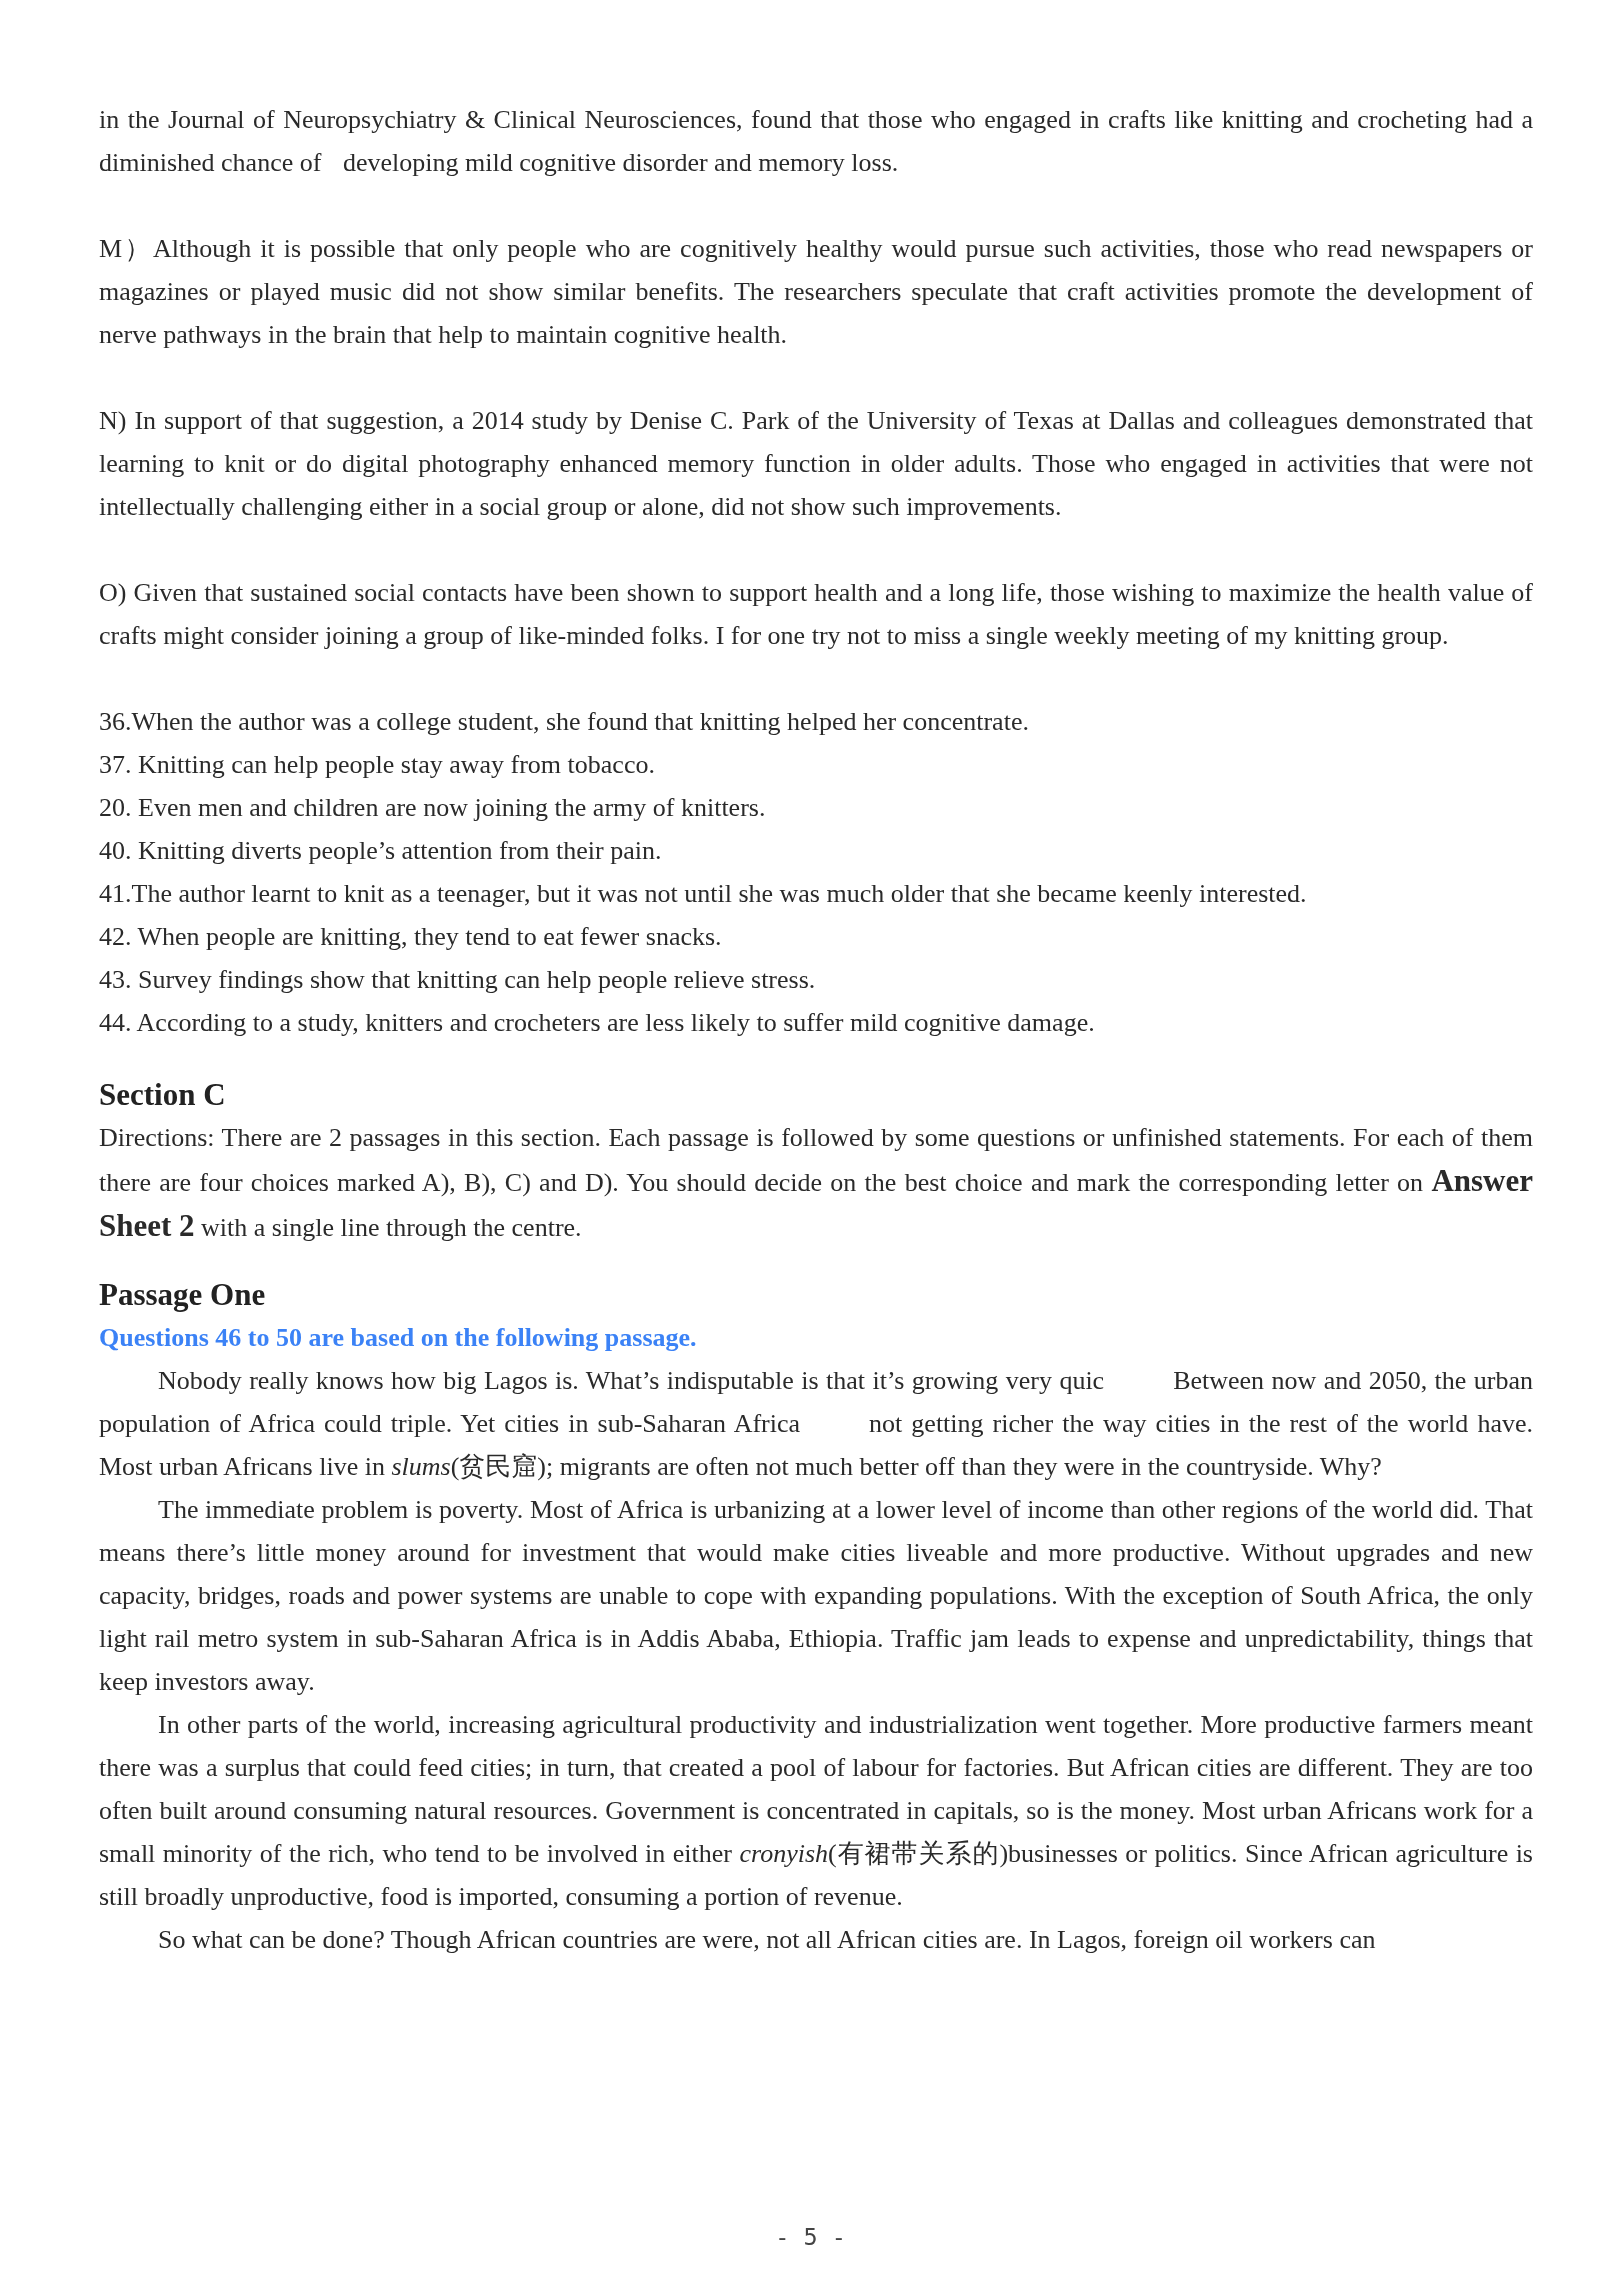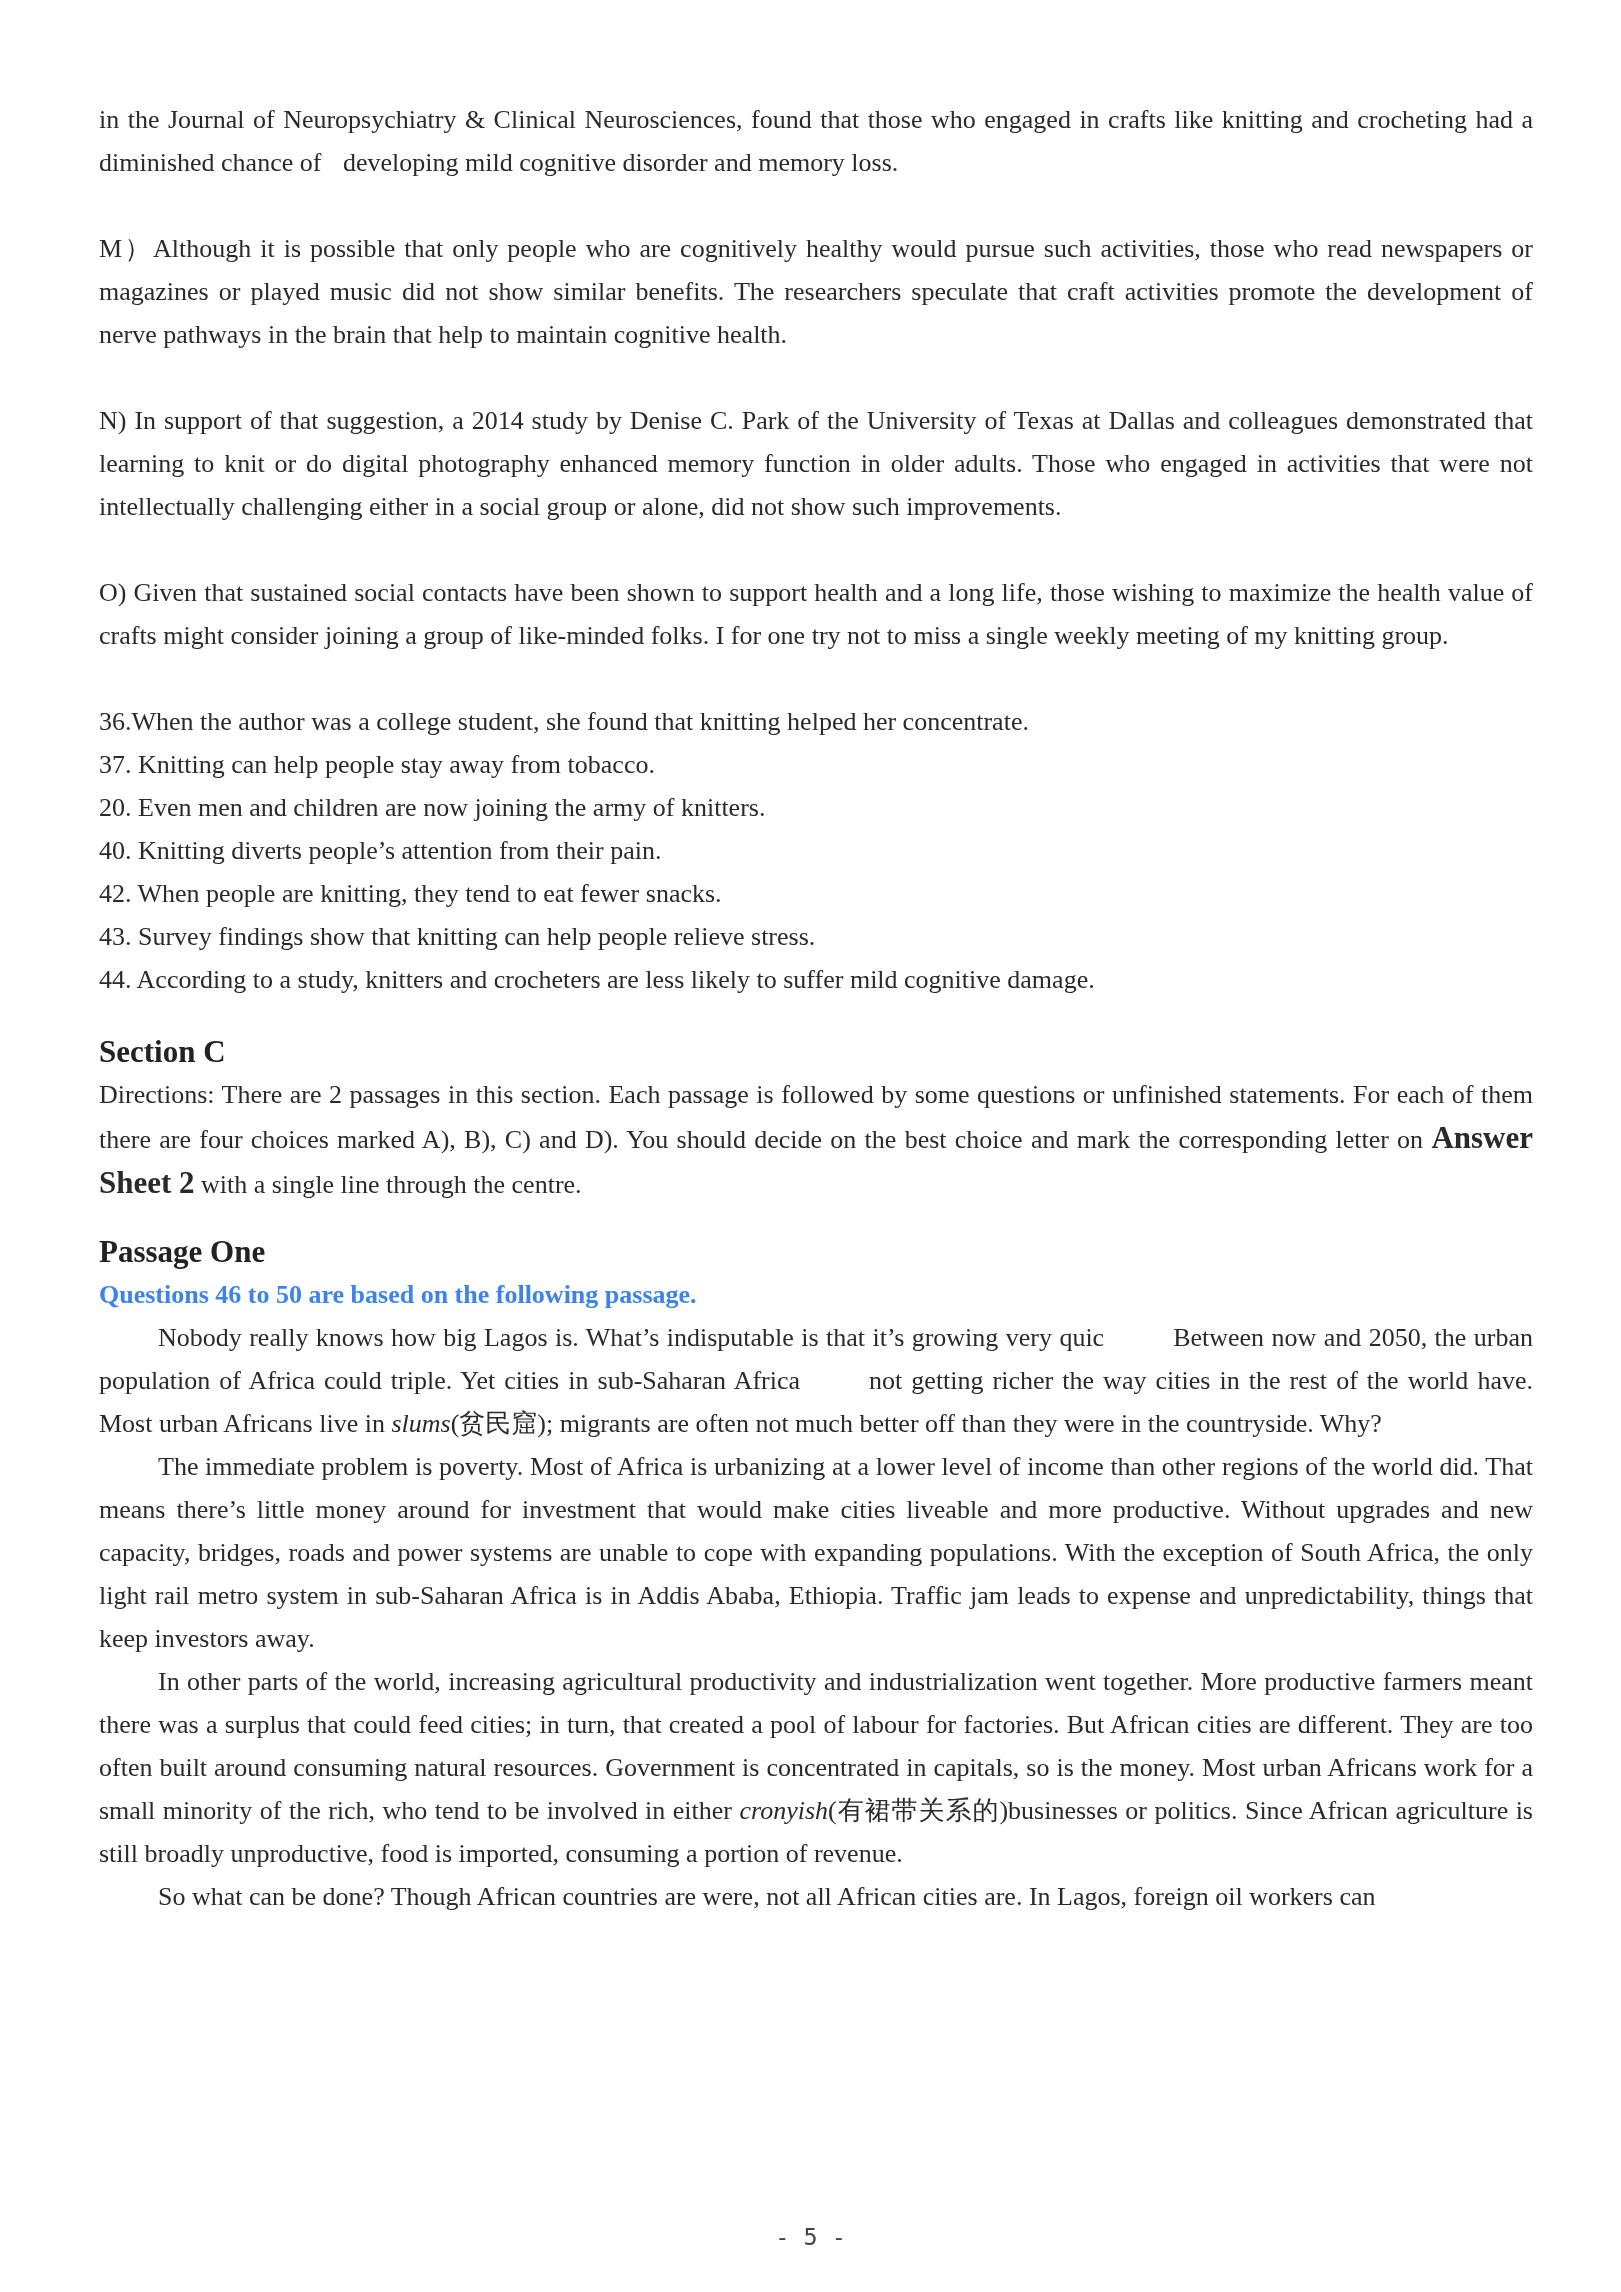--- a/index.html
+++ b/index.html
@@ -42,20 +42,21 @@
   <div class="gap"></div>
 
   <p class="p">O) Given that sustained social contacts have been shown to support health and a long life, those wishing to maximize the health value of crafts might consider joining a group of like-minded folks. I for one try not to miss a single weekly meeting of my knitting group.</p>
   <div class="gap"></div>
 
   <div>
     <p class="q">36.When the author was a college student, she found that knitting helped her concentrate.</p>
     <p class="q">37. Knitting can help people stay away from tobacco.</p>
     <p class="q">20. Even men and children are now joining the army of knitters.</p>
     <p class="q">40. Knitting diverts people’s attention from their pain.</p>
+    <p class="q">41.The author learnt to knit as a teenager, but it was not until she was much older that she became keenly interested.</p>
     <p class="q">42. When people are knitting, they tend to eat fewer snacks.</p>
     <p class="q">43. Survey findings show that knitting can help people relieve stress.</p>
     <p class="q">44. According to a study, knitters and crocheters are less likely to suffer mild cognitive damage.</p>
   </div>
   <div class="gap" style="height:29px"></div>
 
   <h2 class="h2">Section C</h2>
   <p class="p"><span class="bold">Directions:</span><span> There are 2 passages in this section. Each passage is followed by some questions or unfinished statements. For each of them there are four choices marked A), B), C) and D). You should decide on the best choice and mark the corresponding letter on </span><span class="big">Answer Sheet 2</span><span> with a single line through the centre.</span></p>
   <div class="gap" style="height:23.5px"></div>
 

